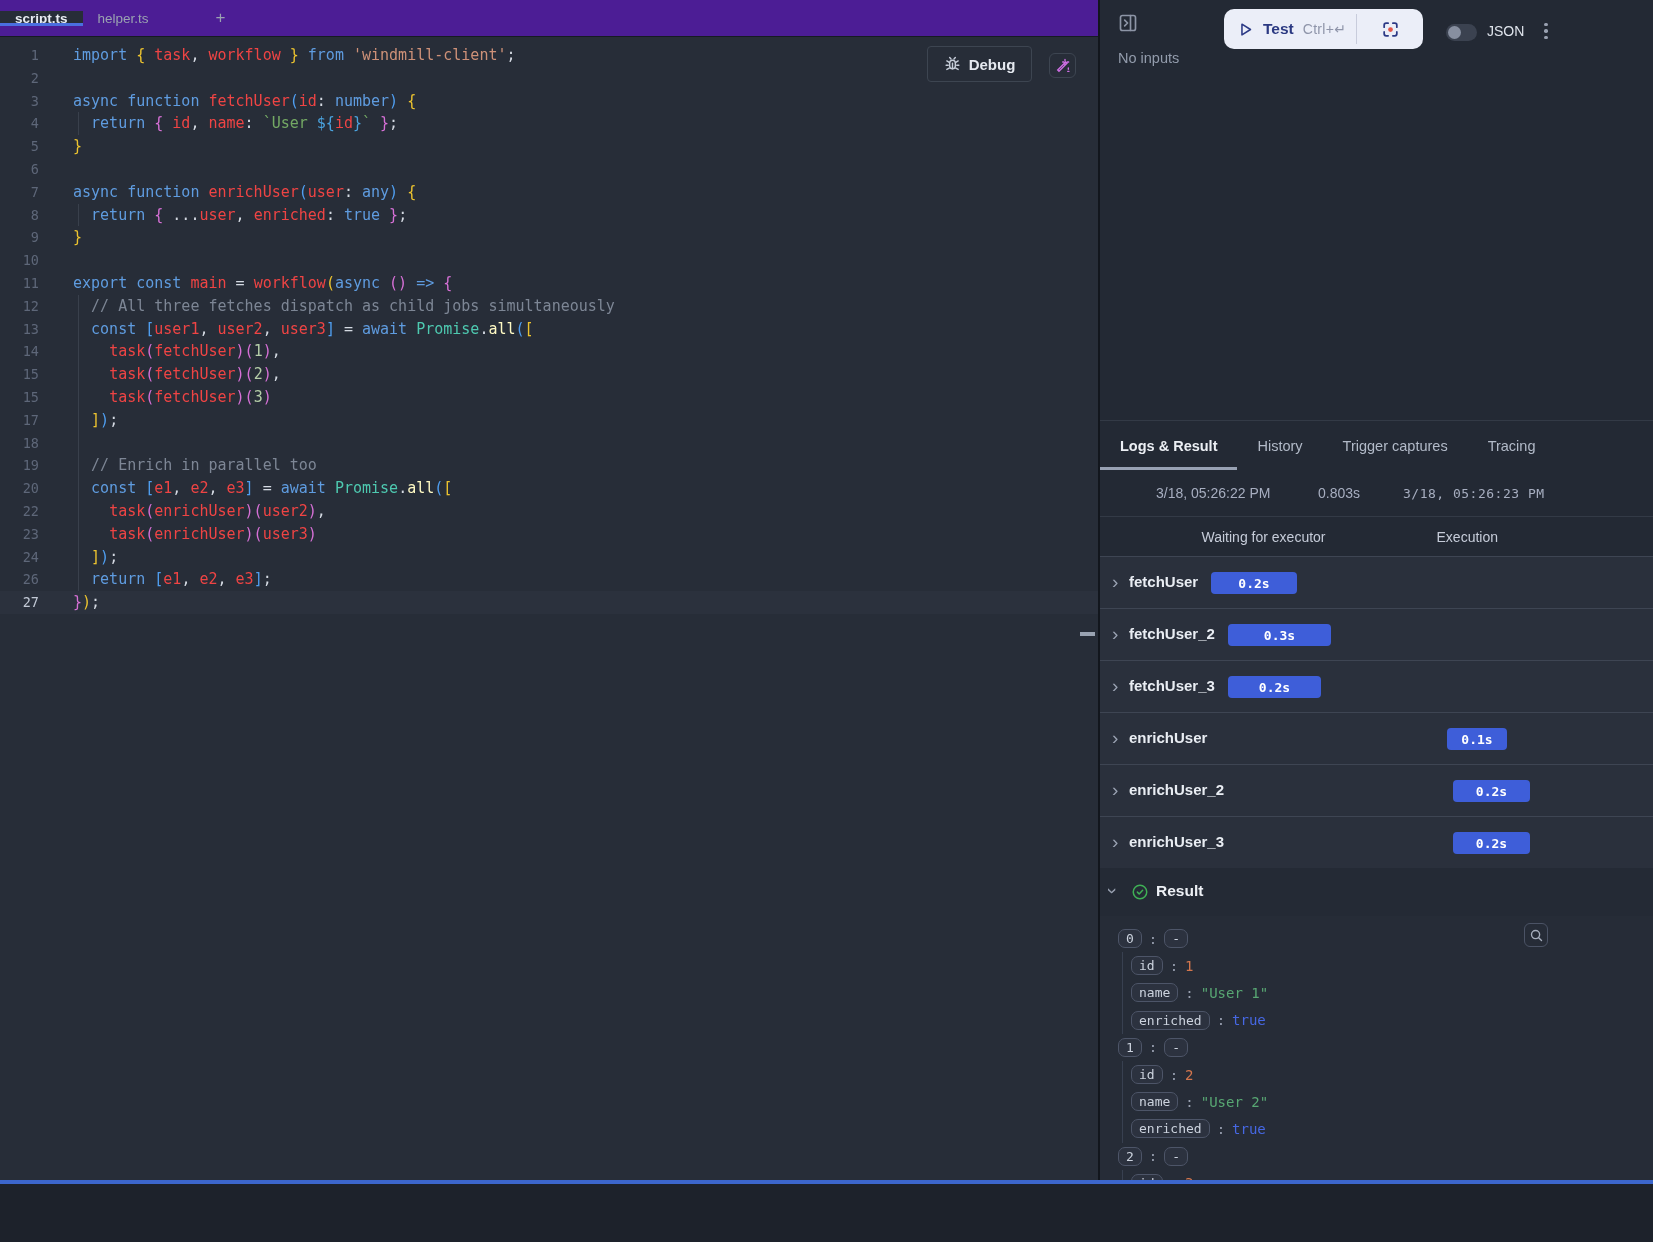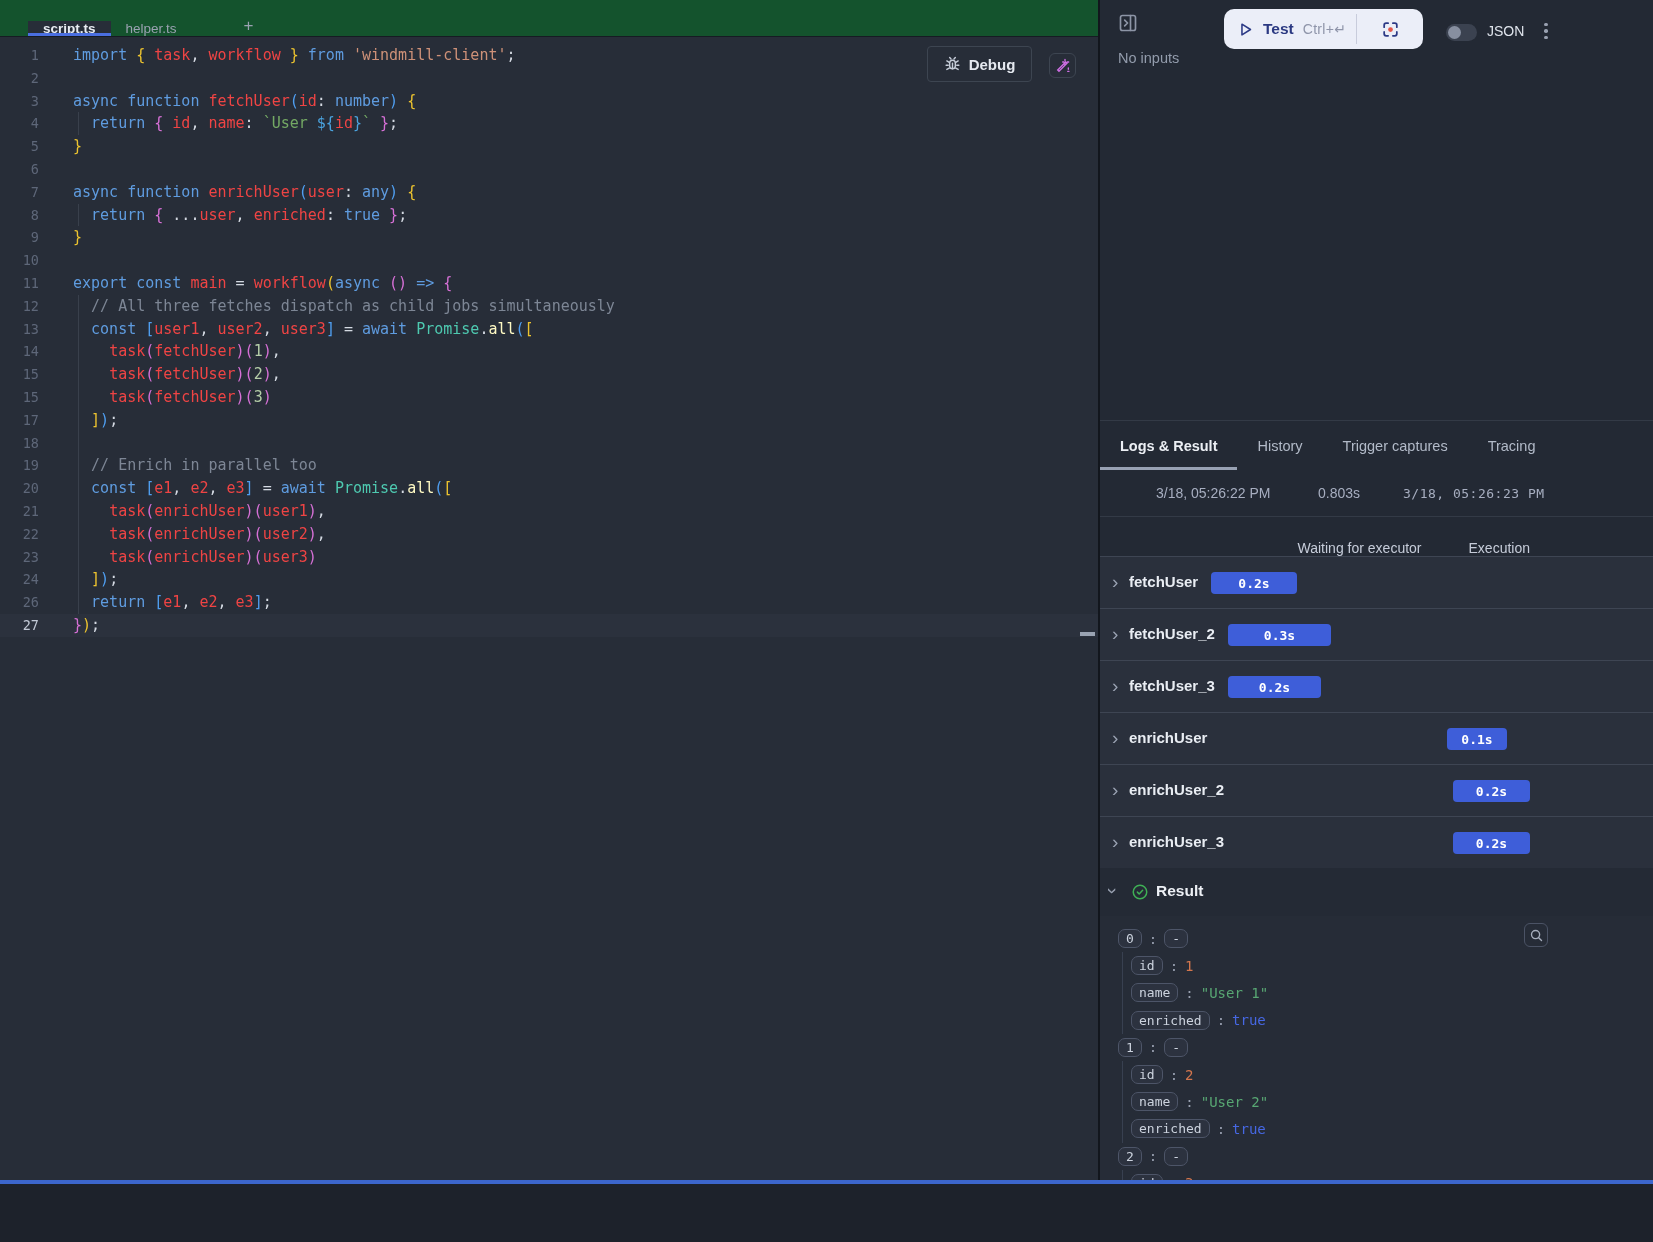--- a/index.html
+++ b/index.html
@@ -4,21 +4,21 @@
 <style>
   * { margin:0; padding:0; box-sizing:border-box; }
   html,body { background:#14171e; }
   #app {
     position:relative; width:1653px; height:1242px; overflow:hidden;
     background:#1d222b; font-family:"Liberation Sans", sans-serif;
     -webkit-font-smoothing:antialiased;
   }
   
   #editor-pane { position:absolute; left:0; top:0; width:1098px; height:1180px; background:#272d38; }
-  #tab-bar { position:absolute; left:0; top:0; width:100%; height:37px; background:#14532d; display:flex; align-items:flex-end; border-bottom:1px solid #161b23;padding-left:28px; }
+  #tab-bar { position:absolute; left:0; top:0; width:100%; height:37px; background:#4c1d95; display:flex; align-items:center; border-bottom:1px solid #161b23; }
   .ed-tab { position:relative; display:flex; align-items:center; padding:0 15px; font-size:13.5px; color:#9aa2b1; cursor:default; }
   .ed-tab.active { background:#272d38; color:#e8ecf2; font-weight:bold; }
   .ed-tab.active::after { content:""; position:absolute; left:0; right:0; bottom:0; height:3px; background:#4a6fe0; }
   #new-tab-btn { display:flex; align-items:center; padding:0 12px; margin-left:40px; color:#9aa2b1; font-size:17px; }
   #code-area { position:absolute; left:0; top:37px; width:100%; height:1143px; overflow:hidden; }
   .cl { position:relative; width:100%; height:22.8px; white-space:pre; }
   .cl.act { background:#2b313d; }
   .cl .ln { position:absolute; left:0; top:0; width:39px; text-align:right; font-family:"DejaVu Sans Mono", monospace; font-size:13.5px; line-height:22.8px; color:#5e6779; }
   .cl.act .ln { color:#c2c9d6; }
   .cl .cd { position:absolute; left:73px; top:0; font-family:"DejaVu Sans Mono", monospace; font-size:15px; line-height:22.8px; }
@@ -47,21 +47,21 @@
   #kebab-btn { position:absolute; left:438px; top:19px; width:16px; height:24px; display:flex; flex-direction:column; align-items:center; justify-content:center; gap:3px; cursor:pointer; }
   #kebab-btn i { width:3.5px; height:3.5px; border-radius:50%; background:#99a1b1; }
   #panel-tabs { position:absolute; left:0; top:420px; width:100%; height:50px; border-top:1px solid #333a46; display:flex; }
   .p-tab { position:relative; display:flex; align-items:center; padding:0 20px; font-size:14.5px; color:#b2bac8; cursor:pointer; }
   .p-tab.active { color:#eceff4; font-weight:bold;text-align:center; }
   .p-tab.active::after { content:""; position:absolute; left:0; right:0; bottom:0; height:3.5px; background:#98a1b3; }
   #run-row { position:absolute; left:0; top:470px; width:100%; height:47px; border-bottom:1px solid #333a46; font-size:14px; color:#a7aec0; }
   #run-start { position:absolute; left:56px; top:15px; }
   #run-duration { position:absolute; left:218px; top:15px; }
   #run-end { position:absolute; left:303px; top:16px; font-family:"DejaVu Sans Mono", monospace; font-size:13px; letter-spacing:0.5px; }
-  #legend-row { position:absolute; left:0; top:517px; width:100%; height:39px; display:flex; align-items:flex-end; justify-content:flex-end; padding-right:95px; font-size:14px; color:#c6ccd9; }
+  #legend-row { position:absolute; left:0; top:517px; width:100%; height:39px; display:flex; align-items:center; justify-content:flex-end; padding-right:95px; font-size:14px; color:#c6ccd9;gap:32px; }
   .swatch { width:17px; height:17px; border-radius:3px; }
   #legend-wait-swatch { margin-left:9px; }
   #legend-exec-label { margin-left:21px; }
   #legend-exec-swatch { margin-left:11px; }
   #task-rows { position:absolute; left:0; top:556px; width:100%; border-top:1px solid #3e4553; }
   .task-row { position:relative; width:100%; height:52px; background:#2a303c; border-bottom:1px solid #3e4553; }
   .task-row .chev { position:absolute; left:12px; top:14px; color:#99a1b1; font-size:19px; line-height:22px; }
   .task-row .tname { position:absolute; left:29px; top:16px; color:#e9edf3; font-size:15px; font-weight:600; }
   .task-row .pill { position:absolute; top:15px; height:22px; border-radius:4px; background:#3e5ed9; color:#fff; font-family:"DejaVu Sans Mono", monospace; font-size:13px; font-weight:bold; display:flex; align-items:center; justify-content:center; }
   #result-header { position:absolute; left:0; top:868px; width:100%; height:48px; background:#242a35; }
@@ -113,21 +113,20 @@
           <div class="cl"><span class="ln">11</span><span class="cd"><span class="kw">export const </span><span class="id">main</span><span class="pn"> = </span><span class="id">workflow</span><span class="b1">(</span><span class="kw">async</span><span class="pn"> </span><span class="b2">()</span><span class="pn"> </span><span class="kw">=&gt;</span><span class="pn"> </span><span class="b2">{</span></span></div>
           <div class="cl g"><span class="ln">12</span><span class="cd"><span class="pn">  </span><span class="com">// All three fetches dispatch as child jobs simultaneously</span></span></div>
           <div class="cl g"><span class="ln">13</span><span class="cd"><span class="pn">  </span><span class="kw">const</span><span class="pn"> </span><span class="b3">[</span><span class="id">user1</span><span class="pn">, </span><span class="id">user2</span><span class="pn">, </span><span class="id">user3</span><span class="b3">]</span><span class="pn"> = </span><span class="kw">await</span><span class="pn"> </span><span class="cls">Promise</span><span class="pn">.</span><span class="mth">all</span><span class="b3">(</span><span class="b1">[</span></span></div>
           <div class="cl g"><span class="ln">14</span><span class="cd"><span class="pn">    </span><span class="id">task</span><span class="b2">(</span><span class="id">fetchUser</span><span class="b2">)(</span><span class="num">1</span><span class="b2">)</span><span class="pn">,</span></span></div>
           <div class="cl g"><span class="ln">15</span><span class="cd"><span class="pn">    </span><span class="id">task</span><span class="b2">(</span><span class="id">fetchUser</span><span class="b2">)(</span><span class="num">2</span><span class="b2">)</span><span class="pn">,</span></span></div>
           <div class="cl g"><span class="ln">15</span><span class="cd"><span class="pn">    </span><span class="id">task</span><span class="b2">(</span><span class="id">fetchUser</span><span class="b2">)(</span><span class="num">3</span><span class="b2">)</span></span></div>
           <div class="cl g"><span class="ln">17</span><span class="cd"><span class="pn">  </span><span class="b1">]</span><span class="b3">)</span><span class="pn">;</span></span></div>
           <div class="cl g"><span class="ln">18</span><span class="cd"></span></div>
           <div class="cl g"><span class="ln">19</span><span class="cd"><span class="pn">  </span><span class="com">// Enrich in parallel too</span></span></div>
           <div class="cl g"><span class="ln">20</span><span class="cd"><span class="pn">  </span><span class="kw">const</span><span class="pn"> </span><span class="b3">[</span><span class="id">e1</span><span class="pn">, </span><span class="id">e2</span><span class="pn">, </span><span class="id">e3</span><span class="b3">]</span><span class="pn"> = </span><span class="kw">await</span><span class="pn"> </span><span class="cls">Promise</span><span class="pn">.</span><span class="mth">all</span><span class="b3">(</span><span class="b1">[</span></span></div>
-          <div class="cl g"><span class="ln">21</span><span class="cd"><span class="pn">    </span><span class="id">task</span><span class="b2">(</span><span class="id">enrichUser</span><span class="b2">)(</span><span class="id">user1</span><span class="b2">)</span><span class="pn">,</span></span></div>
           <div class="cl g"><span class="ln">22</span><span class="cd"><span class="pn">    </span><span class="id">task</span><span class="b2">(</span><span class="id">enrichUser</span><span class="b2">)(</span><span class="id">user2</span><span class="b2">)</span><span class="pn">,</span></span></div>
           <div class="cl g"><span class="ln">23</span><span class="cd"><span class="pn">    </span><span class="id">task</span><span class="b2">(</span><span class="id">enrichUser</span><span class="b2">)(</span><span class="id">user3</span><span class="b2">)</span></span></div>
           <div class="cl g"><span class="ln">24</span><span class="cd"><span class="pn">  </span><span class="b1">]</span><span class="b3">)</span><span class="pn">;</span></span></div>
           <div class="cl g"><span class="ln">26</span><span class="cd"><span class="pn">  </span><span class="kw">return</span><span class="pn"> </span><span class="b3">[</span><span class="id">e1</span><span class="pn">, </span><span class="id">e2</span><span class="pn">, </span><span class="id">e3</span><span class="b3">]</span><span class="pn">;</span></span></div>
           <div class="cl act"><span class="ln">27</span><span class="cd"><span class="b2">}</span><span class="b1">)</span><span class="pn">;</span></span></div>
         </div>
       <button id="debug-btn">
         <span style="display:flex">
           <svg width="17" height="17" viewBox="0 0 24 24" fill="none" stroke="#c6cdd9" stroke-width="2" stroke-linecap="round">
             <path d="M8 2l1.9 2.2M16 2l-1.9 2.2"></path>

